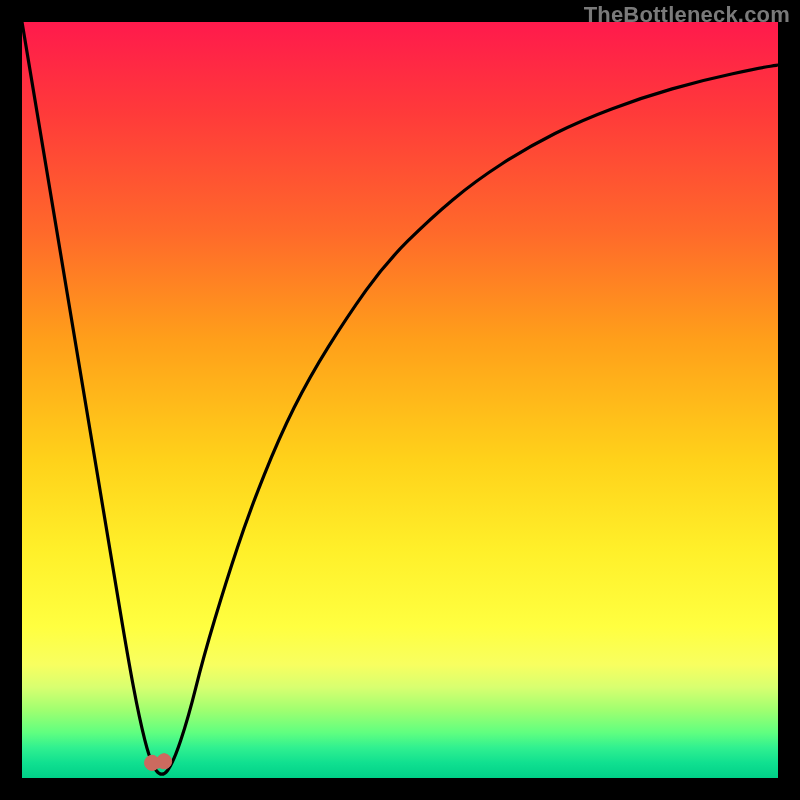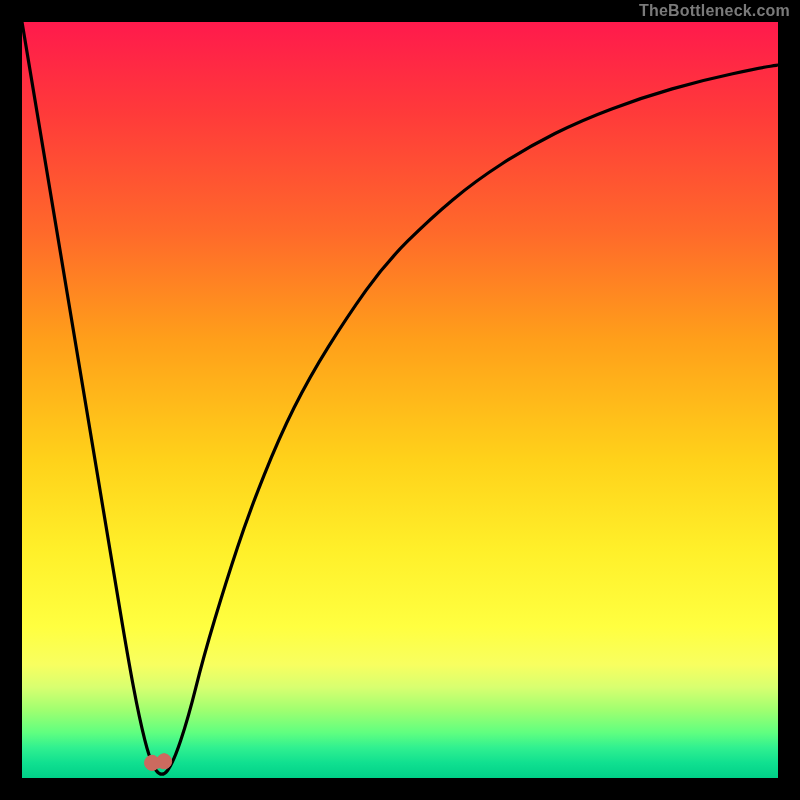--- a/index.html
+++ b/index.html
@@ -37,21 +37,21 @@
       #30f090 96%,
       #10e090 98%,
       #00d088 100%
     );
   }
   .watermark {
     position: absolute;
     top: 2px;
     right: 10px;
     font-family: Arial, Helvetica, sans-serif;
-    font-size: 16px;
+    font-size: 22px;
     font-weight: 600;
     color: #7a7a7a;
     letter-spacing: 0.2px;
     user-select: none;
   }
   svg.curve {
     position: absolute;
     left: 22px;
     top: 22px;
     width: 756px;

